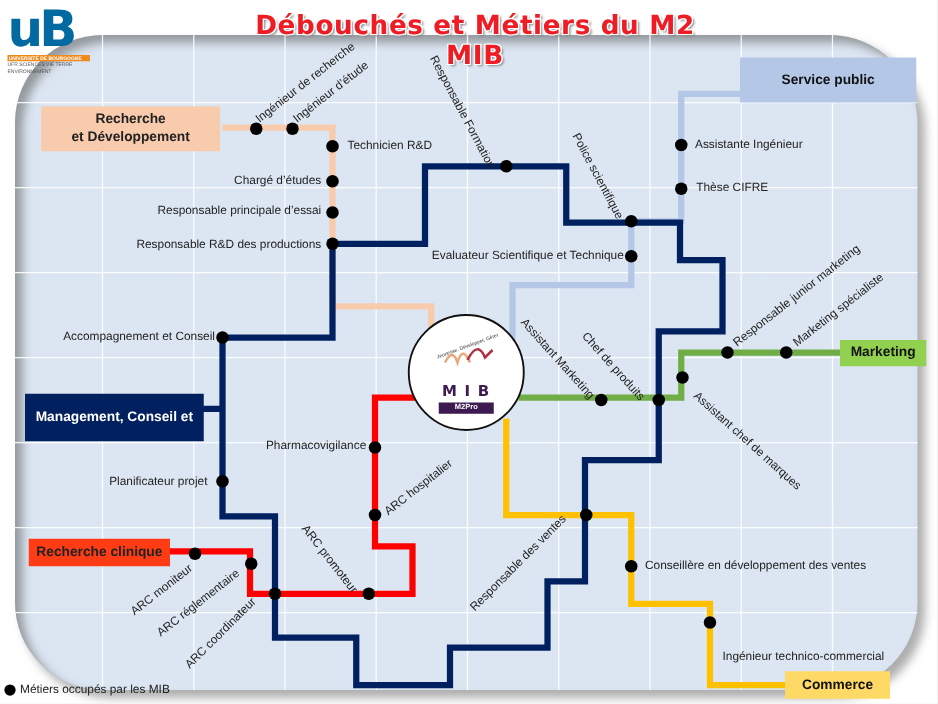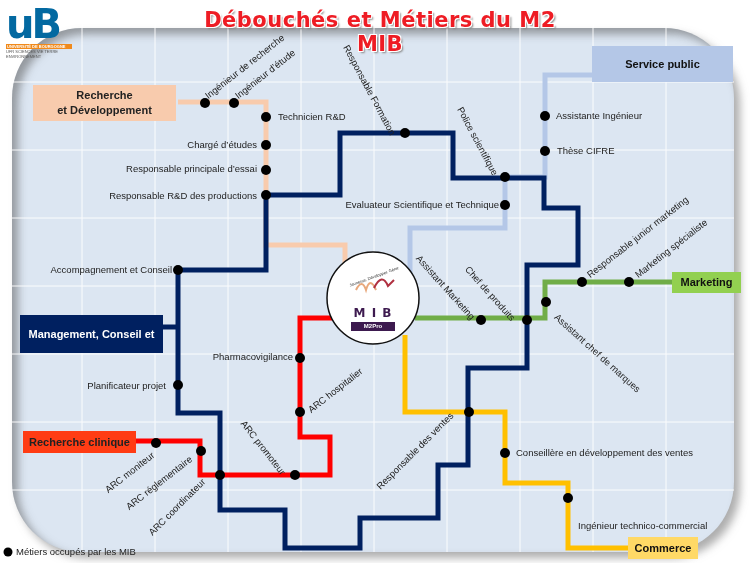--- a/index.html
+++ b/index.html
@@ -106,21 +106,21 @@
   <span>et Développement</span>
 </div>
 <div class="box" style="left:592px;top:46px;width:141px;height:36px;background:#b4c7e7;color:#111;flex-direction:column;">
   <span>Service public</span>
 </div>
 <div class="box" style="left:20px;top:315px;width:143px;height:38px;background:#002060;color:#fff;flex-direction:column;">
   <span>Management, Conseil et</span>
 </div>
 <div class="box" style="left:672px;top:272px;width:69px;height:21px;background:#92d050;color:#111;">Marketing</div>
 <div class="box" style="left:23px;top:431px;width:113px;height:22px;background:#ff3c14;color:#222;">Recherche clinique</div>
-<div class="box" style="left:628px;top:537px;width:70px;height:22px;background:#ffd966;color:#111;">Commerce</div>
+<div class="box" style="left:628px;top:537px;width:84px;height:22px;background:#ffd966;color:#111;">Commerce</div>
 
 <div style="position:absolute;left:348px;top:274px;font-size:4px;color:#333;transform:rotate(-20deg);">Jeunesse, Développer, Gérer</div>
 <div style="position:absolute;left:343px;top:306px;width:60px;text-align:center;font-family:'DejaVu Sans',sans-serif;font-weight:bold;font-size:12px;color:#3d1a4f;letter-spacing:1px;">M I B</div>
 <div style="position:absolute;left:351px;top:322px;width:44px;text-align:center;font-size:6px;font-weight:bold;color:#fff;line-height:9px;">M2Pro</div>
 
 <div class="lbl" style="left:278px;top:111px;">Technicien R&amp;D</div>
 <div class="lbl" style="right:493px;top:139px;">Chargé d’études</div>
 <div class="lbl" style="right:493px;top:163px;">Responsable principale d’essai</div>
 <div class="lbl" style="right:493px;top:190px;">Responsable R&amp;D des productions</div>
 <div class="lbl" style="right:578px;top:264px;">Accompagnement et Conseil</div>

